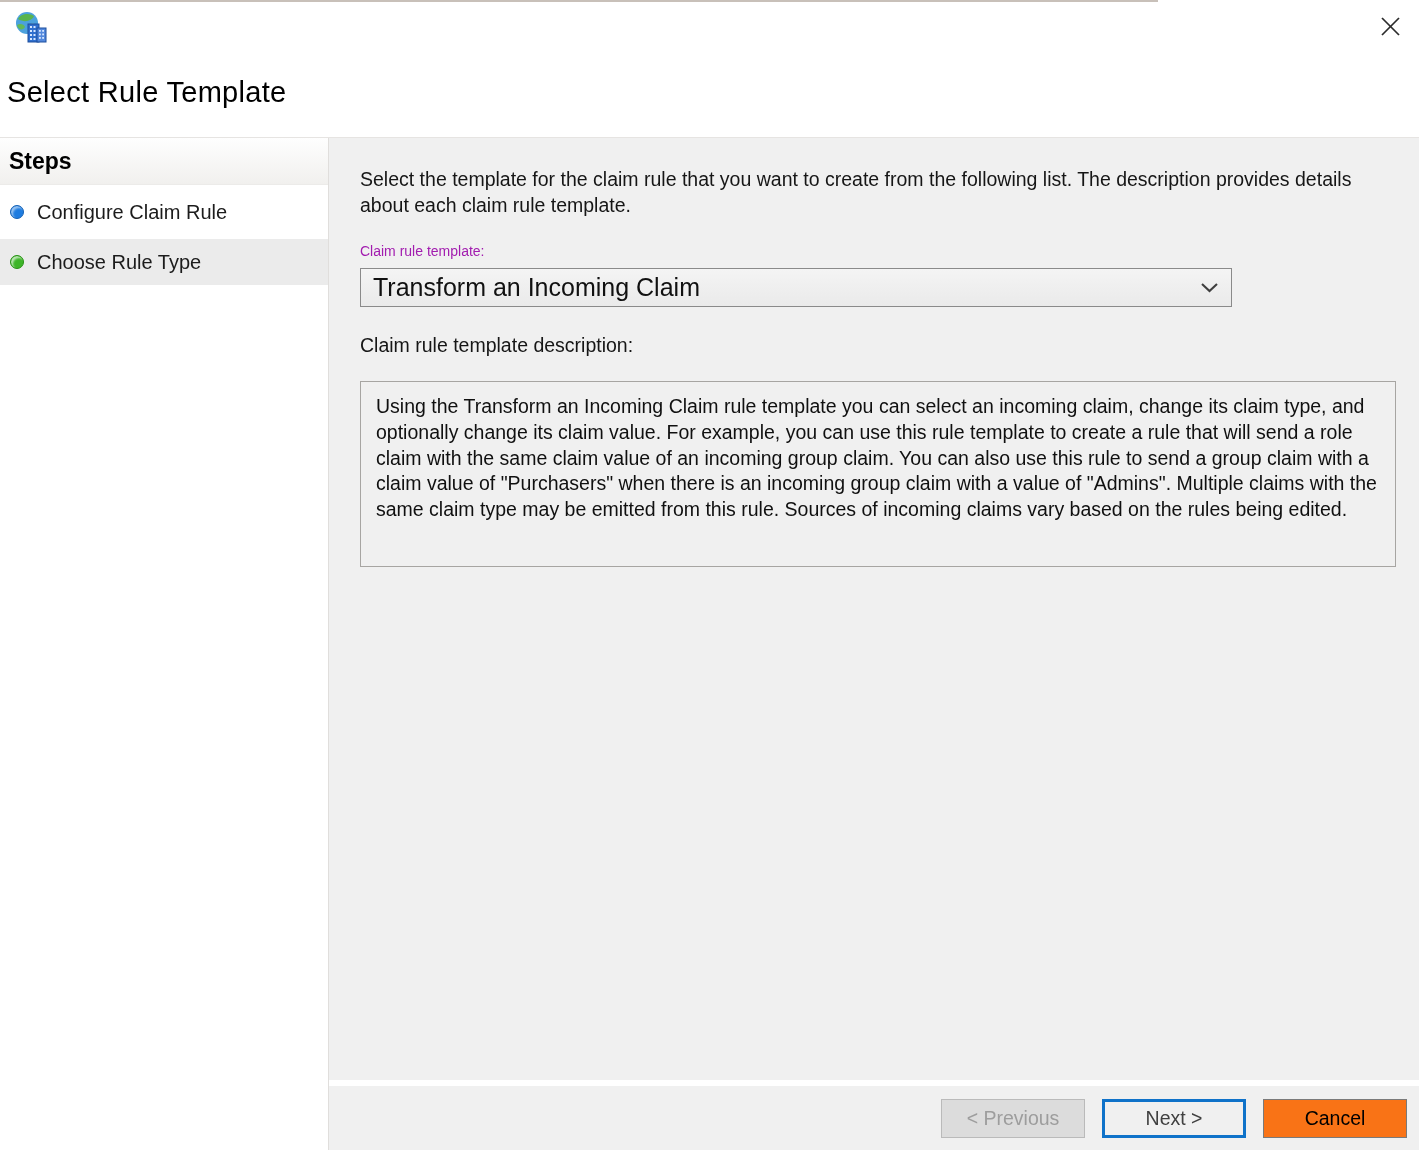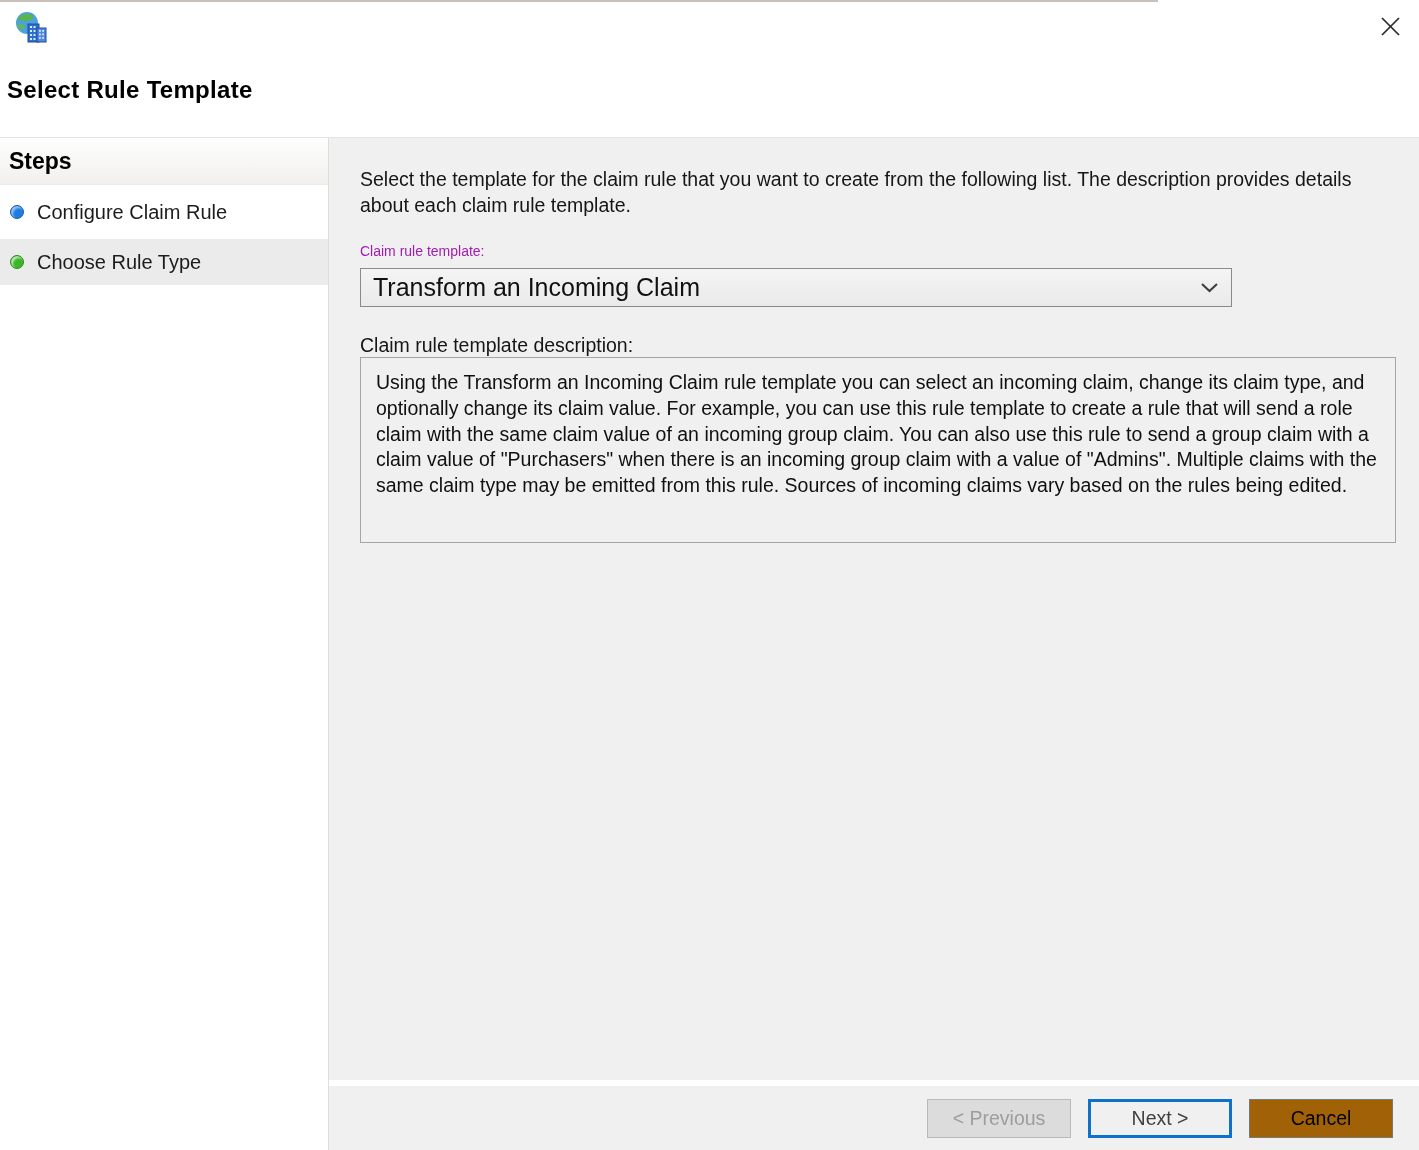--- a/index.html
+++ b/index.html
@@ -18,21 +18,21 @@
   .app-icon { width:34px; height:34px; margin-right:11px; flex:0 0 auto; }
   .window-title { font-size:20px; color:#161616; }
   .close-btn {
     position:absolute; right:12px; top:10px; width:34px; height:32px;
     background:transparent; border:none; display:flex; align-items:center; justify-content:center;
     cursor:default;
   }
 
   
   .page-heading {
-    font-size:24px; font-weight:bold; color:#000;
+    font-size:29px; font-weight:normal; color:#000;
     padding:26px 0 0 7px; letter-spacing:0.3px; height:87px;
   }
 
   
   .content { display:flex; height:1013px; border-top:1px solid #e6e4e2; }
 
   .sidebar { width:329px; background:#ffffff; border-right:1px solid #e0dedc; flex:0 0 auto; }
   .steps-header {
     height:47px; display:flex; align-items:center; padding-left:9px;
     font-size:23px; font-weight:bold; color:#000;
@@ -53,41 +53,41 @@
 
   .combo {
     margin-top:9px; width:872px; height:39px;
     border:1px solid #8a8a8a; background:linear-gradient(#f4f4f4,#eaeaea);
     display:flex; align-items:center; padding:0 12px; font-size:25px; color:#111;
   }
   .combo .chev { margin-left:auto; display:flex; align-items:center; }
 
   .desc-label { margin-top:27px; font-size:19.5px; color:#161616; }
   .desc-box {
-    margin-top:0; width:1036px; min-height:186px;
+    margin-top:24px; width:1036px; min-height:186px;
     border:1px solid #a7a5a2; background:#f0f0f0;
     padding:12px 16px 12px 15px;
     font-size:19.5px; line-height:25.8px; color:#101010;
   }
 
   
   .footer-gap { height:6px; background:#ffffff; }
   .footer {
     height:64px; background:#f0f0f0;
     display:flex; align-items:center; justify-content:flex-end;
-    padding-right:26px; gap:17px;
+    padding-right:12px; gap:17px;
   }
   .btn {
     width:144px; height:39px; font-size:19.5px;
     font-family:"Liberation Sans", sans-serif;
     display:flex; align-items:center; justify-content:center;
   }
   .btn-previous { background:#dcdcdc; border:1px solid #bababa; color:#9d9d9d; }
   .btn-next { background:#f0f0f0; border:3px solid #0f72c9; color:#404040; }
-  .btn-cancel { background:#a16207; border:1px solid #7a7a7a; color:#000; }
+  .btn-cancel { background:#f97316; border:1px solid #7a7a7a; color:#000; }
 </style>
 </head>
 <body>
 
 <div class="top-edge"></div>
 
 <div class="titlebar">
   <span class="app-icon">
     <svg width="34" height="34" viewBox="0 0 34 34">
       <circle cx="13" cy="12" r="11" fill="#4ba1dd"></circle>

